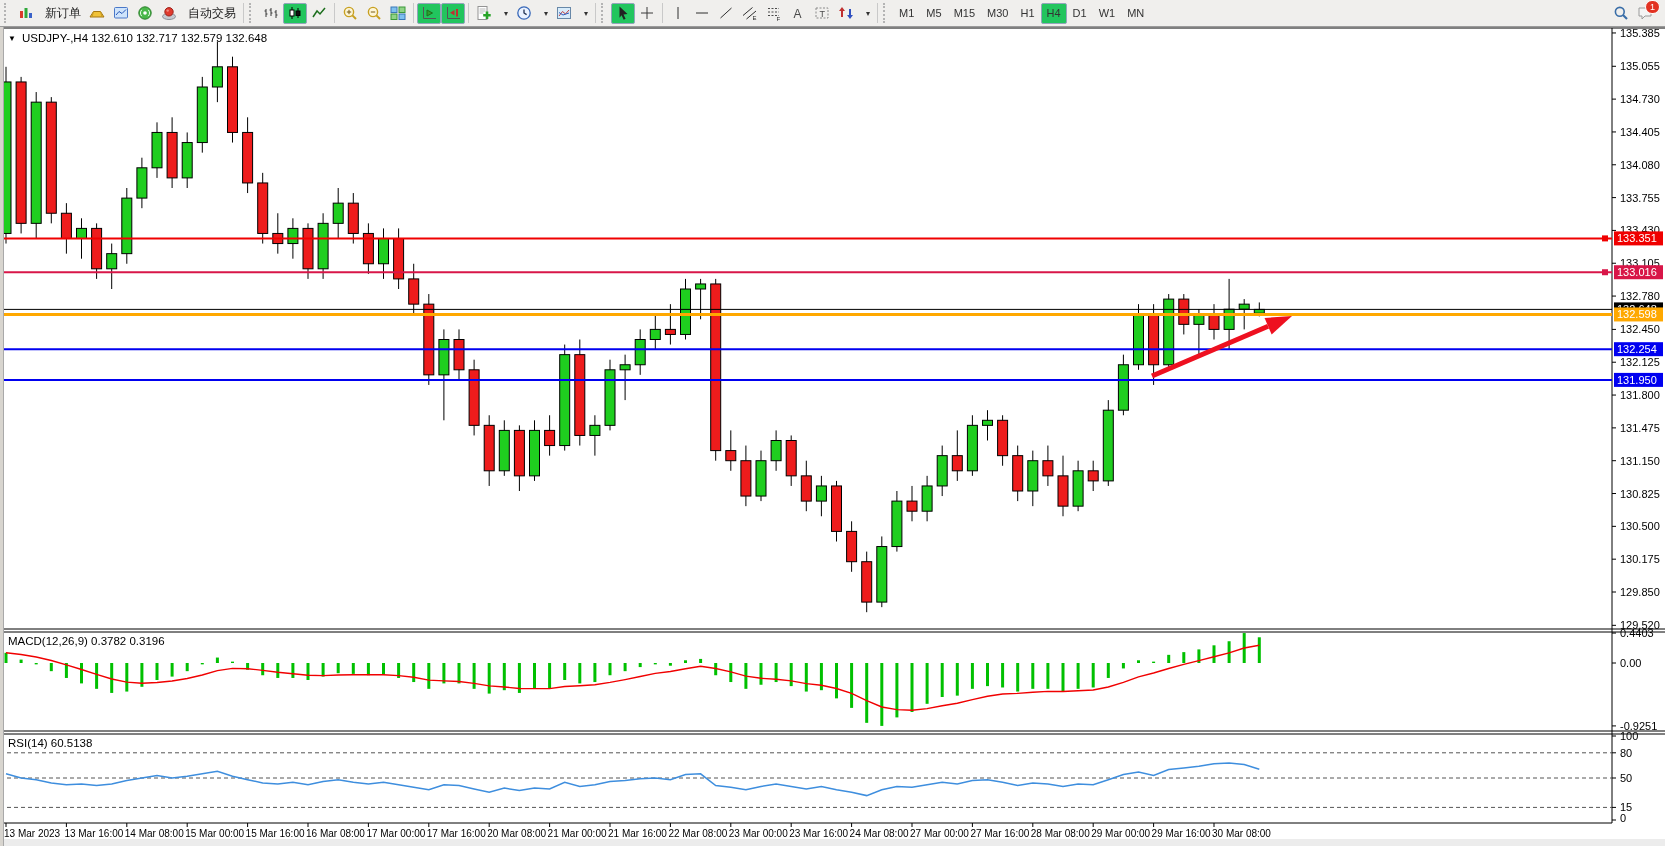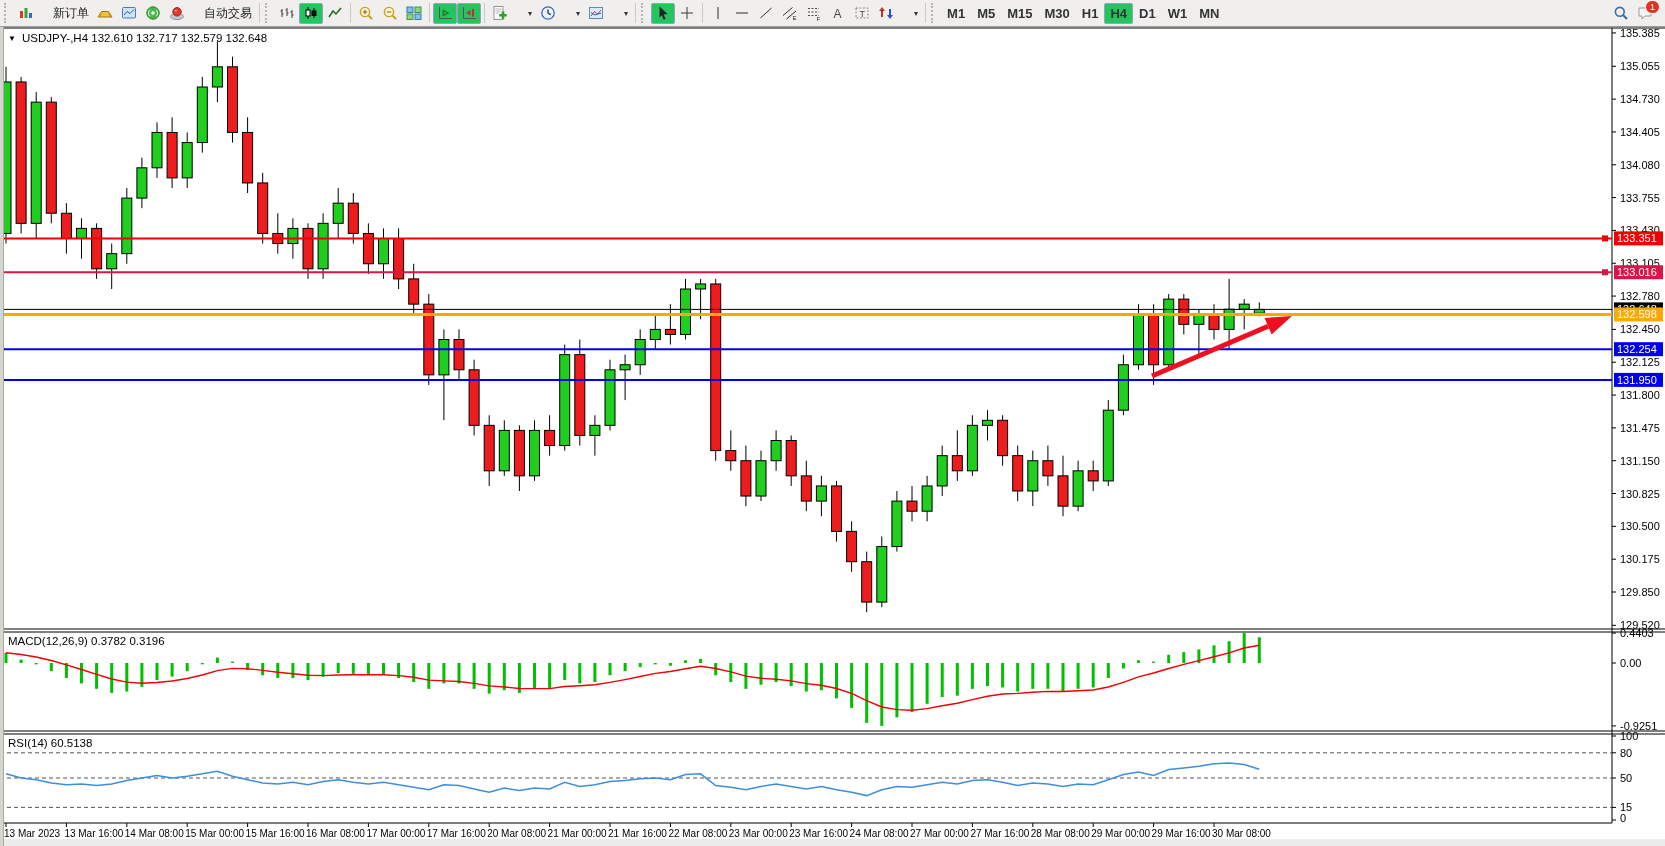--- a/index.html
+++ b/index.html
@@ -1,25 +1,25 @@
 <!DOCTYPE html>
 <html><head>
 <meta charset="utf-8">
 <style>
   html,body{margin:0;padding:0;background:#fff;font-family:"Liberation Sans",sans-serif;}
   .wrap{position:relative;width:1665px;height:846px;overflow:hidden;background:#fff;}
   
   .toolbar{position:absolute;left:0;top:0;width:1665px;height:27px;background:#f0efed;border-bottom:1px solid #9b9b9b;display:flex;align-items:center;box-sizing:border-box;padding:0 2px;}
-  .tb-btn{height:21px;min-width:20px;display:flex;align-items:center;gap:19px;padding:1px 3px;border:1px solid transparent;border-radius:2px;font-size:12px;color:#222;cursor:default;box-sizing:border-box;}
+  .tb-btn{height:21px;min-width:20px;display:flex;align-items:center;gap:11px;padding:1px 3px;border:1px solid transparent;border-radius:2px;font-size:12px;color:#222;cursor:default;box-sizing:border-box;}
   .tb-btn.pressed{border:1px solid #93a5bb;background:#22c55e;}
   .tb-sep{width:1px;height:20px;background:#c9c9c9;margin:0 3px;flex:none;}
   .tb-handle{width:5px;height:20px;border-left:2px dotted #b4b4b4;margin:0 3px 0 2px;flex:none;}
   .ic{width:16px;height:16px;display:block;flex:none;}
   .caret{font-size:8px;color:#333;margin-left:1px;}
-  .tf{font-size:13px;padding:1px 5px;color:#333;font-weight:bold;}
+  .tf{font-size:11px;padding:1px 5px;color:#333;}
   .tb-right{margin-left:auto;display:flex;align-items:center;gap:8px;padding-right:10px;}
   .chat-wrap{position:relative;}
   .nbadge{position:absolute;top:-5px;right:-7px;background:#e23222;color:#fff;border-radius:8px;font-size:9px;line-height:12px;padding:0 4px;border:1px solid #fff;}
   svg text{font-family:"Liberation Sans",sans-serif;}
   #chart-svg{position:absolute;left:0;top:27px;display:block;}
   .frame-left{position:absolute;left:0;top:27px;width:3px;height:819px;background:#d8d5cf;border-right:1px solid #a9a9a9;}
 </style>
 </head>
 <body>
 

